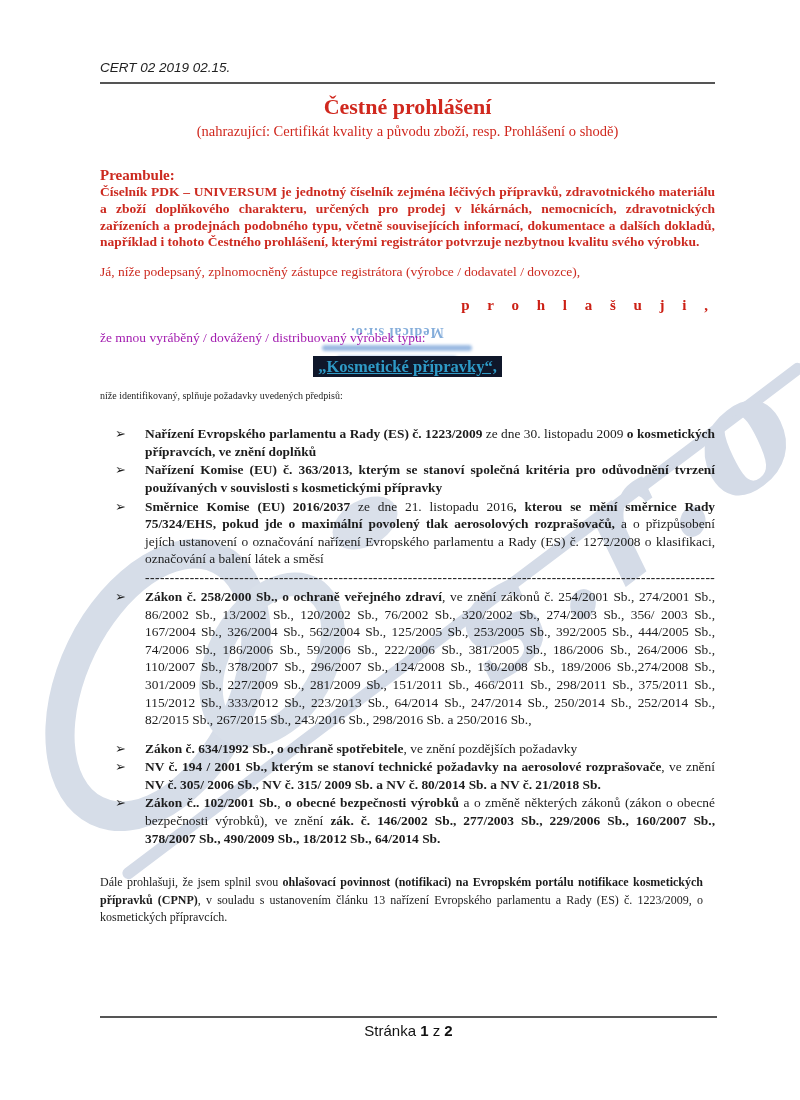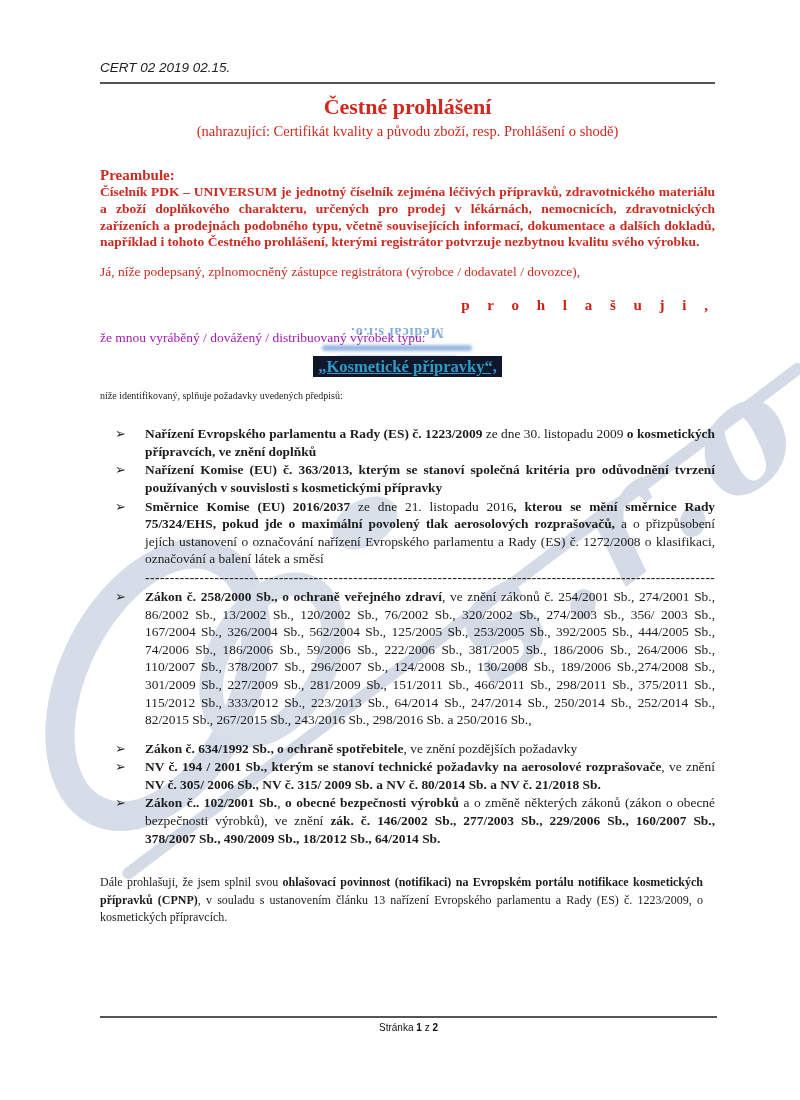--- a/index.html
+++ b/index.html
@@ -46,21 +46,21 @@
   .bullet{position:relative;padding-left:45px;text-align:justify;margin:0 0 1px 0;}
   .bullet.gap{margin-top:11px;}
   .bullet .arrow{position:absolute;left:15px;top:0;font-size:13px;}
   .divider{padding-left:45px;white-space:nowrap;overflow:hidden;letter-spacing:0.5px;
            line-height:15px;margin:2px 0 3px 0;font-weight:bold;}
   .final-para{margin:27px 12px 0 0;font-size:12px;line-height:17.6px;text-align:justify;}
   .bold{font-weight:bold;}
   
   .footer{position:absolute;left:100px;width:617px;top:1016px;z-index:2;border-top:2px solid #555;}
   .footer-text{margin-top:4px;text-align:center;font-family:"Liberation Sans",sans-serif;
-               font-size:10px;color:#111;}
+               font-size:15px;color:#111;}
 </style>
 </head>
 <body>
 
 <div class="page">
 
   <div class="watermark">
     <div class="wm-stroke"></div>
     <div class="wm-loop1"></div>
     <div class="wm-loop2"></div>

